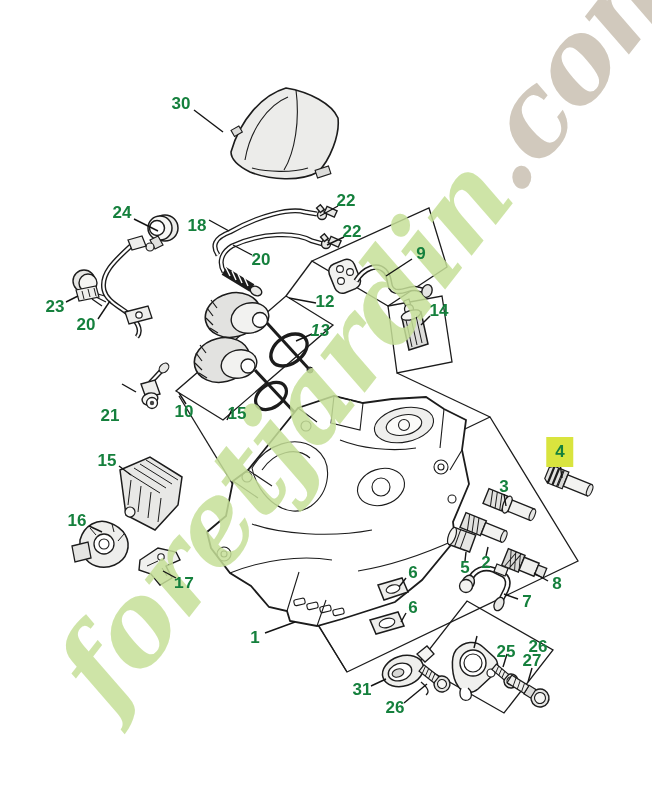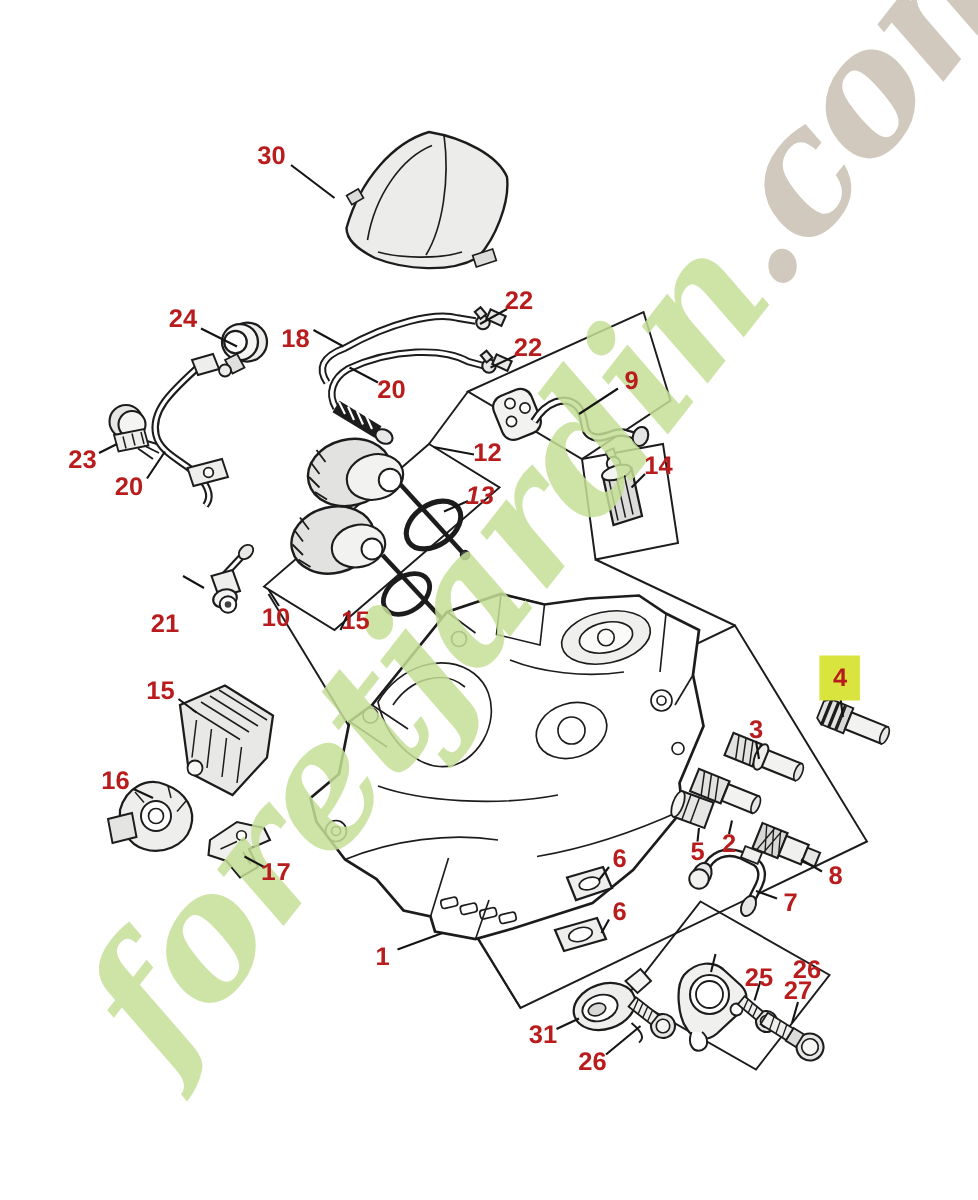--- a/index.html
+++ b/index.html
@@ -1,21 +1,21 @@
 <!DOCTYPE html>
 <html><head>
 <meta charset="utf-8">
 <style>
   html,body{margin:0;padding:0;background:#fff;}
   #stage{position:relative;width:652px;height:800px;background:#ffffff;overflow:hidden;
          font-family:"Liberation Sans",sans-serif;}
   #art{position:absolute;left:0;top:0;}
   #labels{position:absolute;left:0;top:0;width:652px;height:800px;pointer-events:none;}
   .part-label{position:absolute;transform:translate(-50%,-50%);font:bold 17px "Liberation Sans",sans-serif;
-              color:#b91c1c;letter-spacing:0;white-space:nowrap;}
+              color:#15803d;letter-spacing:0;white-space:nowrap;}
   .part-label.hl{background:#d9e43e;padding:5px 9px;}
   #leads{position:absolute;left:0;top:0;}
   .wm{font-family:"DejaVu Serif",serif;font-style:italic;font-weight:bold;font-size:112px;letter-spacing:-2px;}
 </style>
 </head>
 <body>
 
 <div id="stage">
 
 <svg id="art" width="652" height="800" viewBox="0 0 652 800">

